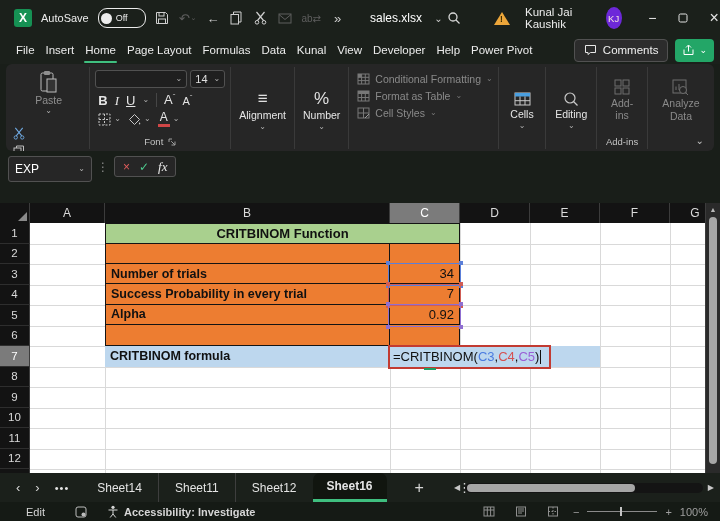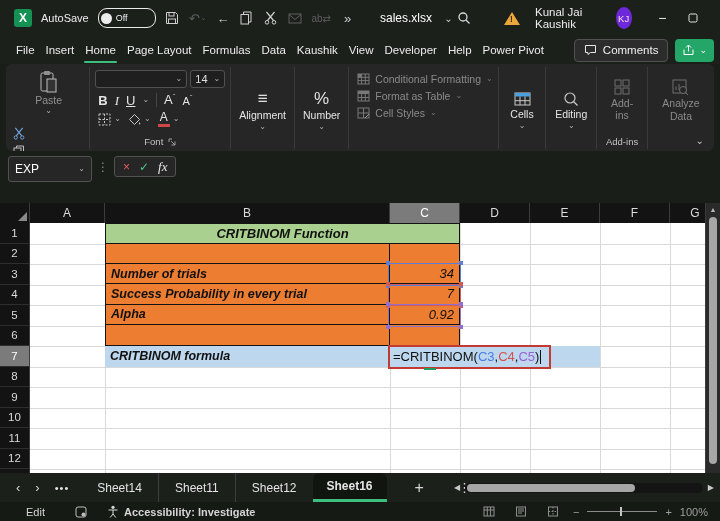--- a/index.html
+++ b/index.html
@@ -4,21 +4,21 @@
 <style>
   html,body{margin:0;padding:0;background:#000;}
   body{font-family:"Liberation Sans","DejaVu Sans",sans-serif;}
   .app{position:relative;width:720px;height:521px;background:#191e19;overflow:hidden;color:#e8e8e8;}
 
   
   .titlebar{position:absolute;top:0;left:0;right:0;height:36px;background:#1b201b;display:flex;align-items:center;justify-content:space-between;padding:0 4px;}
   .tb-left{display:flex;align-items:center;gap:9px;padding-left:10px;}
   .xl-logo{width:18px;height:18px;background:#169154;border-radius:3px;color:#fff;font-weight:bold;font-size:12px;display:flex;align-items:center;justify-content:center;}
   .tb-autosave{font-size:11px;color:#ececec;}
-  .toggle{width:41px;height:16px;border:1px solid #ececec;border-radius:9px;display:flex;align-items:center;gap:4px;padding:1px 13px 1px 2px;cursor:pointer;}
+  .toggle{width:41px;height:16px;border:1px solid #ececec;border-radius:9px;display:flex;align-items:center;gap:4px;padding:1px 3px 1px 2px;cursor:pointer;}
   .knob{width:11px;height:11px;border-radius:50%;background:#ececec;}
   .tstate{font-size:9px;color:#ececec;}
   .tbi{display:inline-flex;align-items:center;justify-content:center;min-width:15px;height:20px;color:#cfcfcf;font-size:13px;}
   .dim{color:#5e5e5e !important;}
   .fname{font-size:12px;color:#fff;margin-left:16px;}
   .tb-right{display:flex;align-items:center;gap:15px;padding-right:10px;}
   .uname{font-size:11.5px;color:#ececec;}
   .avatar{width:22px;height:22px;border-radius:50%;background:#6d28d9;color:#f4e3de;font-size:9.5px;display:flex;align-items:center;justify-content:center;}
   .warn{position:relative;width:0;height:0;border-left:8px solid transparent;border-right:8px solid transparent;border-bottom:13px solid #eda63a;}
   .warn i{position:absolute;left:-2px;top:2px;font-style:normal;font-size:8.5px;font-weight:bold;color:#3a2a00;}
@@ -79,21 +79,21 @@
   .w-corner{width:30px;}.w-a{width:75px;}.w-b{width:285px;}.w-c{width:70px;}.w-g{flex:1;}
   .ch.sel{background:#7b7b7b;color:#fff;}
   .corner{position:relative;}
   .tri{position:absolute;right:2px;bottom:2px;width:0;height:0;border-left:9px solid transparent;border-bottom:9px solid #8a8a8a;}
   .rhcol{position:absolute;top:20px;left:0;width:30px;bottom:0;background:#131313;overflow:hidden;}
   .rh{height:20.5px;display:flex;align-items:center;justify-content:center;color:#dadada;font-size:11.5px;border-bottom:1px solid #2e2e2e;border-right:1px solid #3c3c3c;box-sizing:border-box;cursor:pointer;}
   .rh.sel{background:#7b7b7b;color:#fff;}
   .cells{position:absolute;left:30px;top:20px;right:15px;bottom:0;background:#fff;overflow:hidden;}
   .vline{position:absolute;top:0;bottom:0;width:1px;background:#d9d9d9;}
   .hline{position:absolute;left:0;right:0;height:1px;background:#d9d9d9;}
-  .blk{position:absolute;box-sizing:border-box;font-style:italic;}
+  .blk{position:absolute;box-sizing:border-box;}
   .green{left:75px;top:0;width:355px;height:21px;background:#a9d08e;border:1px solid #141414;display:flex;align-items:center;justify-content:center;font-weight:bold;font-size:13px;color:#111;}
   .orange{left:75px;top:20px;width:355px;height:103px;background:#ed7d31;border:1px solid #141414;display:flex;flex-direction:column;}
   .orow{display:flex;height:20.2px;box-sizing:border-box;border-bottom:1px solid #141414;}
   .orow.last{border-bottom:none;}
   .olab{width:284px;border-right:1px solid #141414;box-sizing:border-box;display:flex;align-items:center;padding-left:5px;font-weight:bold;font-size:12.5px;color:#111;}
   .oval{flex:1;display:flex;align-items:center;justify-content:flex-end;padding-right:5px;font-size:13px;color:#111;}
   .refbox{position:absolute;left:358px;width:73px;height:22.5px;border:1.5px solid;box-sizing:border-box;z-index:2;}
   .rb1{top:40px;border-color:#5b7fd9;}
   .rb2{top:60.5px;border-color:#d05c55;}
   .rb3{top:81px;border-color:#8f6fd1;}
@@ -205,21 +205,21 @@
     </div>
   </header>
 
   <nav class="menubar">
     <span class="mtab">File</span>
     <span class="mtab">Insert</span>
     <span class="mtab active">Home</span>
     <span class="mtab">Page Layout</span>
     <span class="mtab">Formulas</span>
     <span class="mtab">Data</span>
-    <span class="mtab">Kaushik</span>
+    <span class="mtab">Kunal</span>
     <span class="mtab">View</span>
     <span class="mtab">Developer</span>
     <span class="mtab">Help</span>
     <span class="mtab">Power Pivot</span>
     <div class="menu-right">
       <button class="comments-btn">
         <span>
             <svg width="13" height="12">
               <path d="M1.5 1.5h10v7h-5L4 10.5V8.5H1.5z" fill="none" stroke="#e8e8e8"></path>
             </svg>

